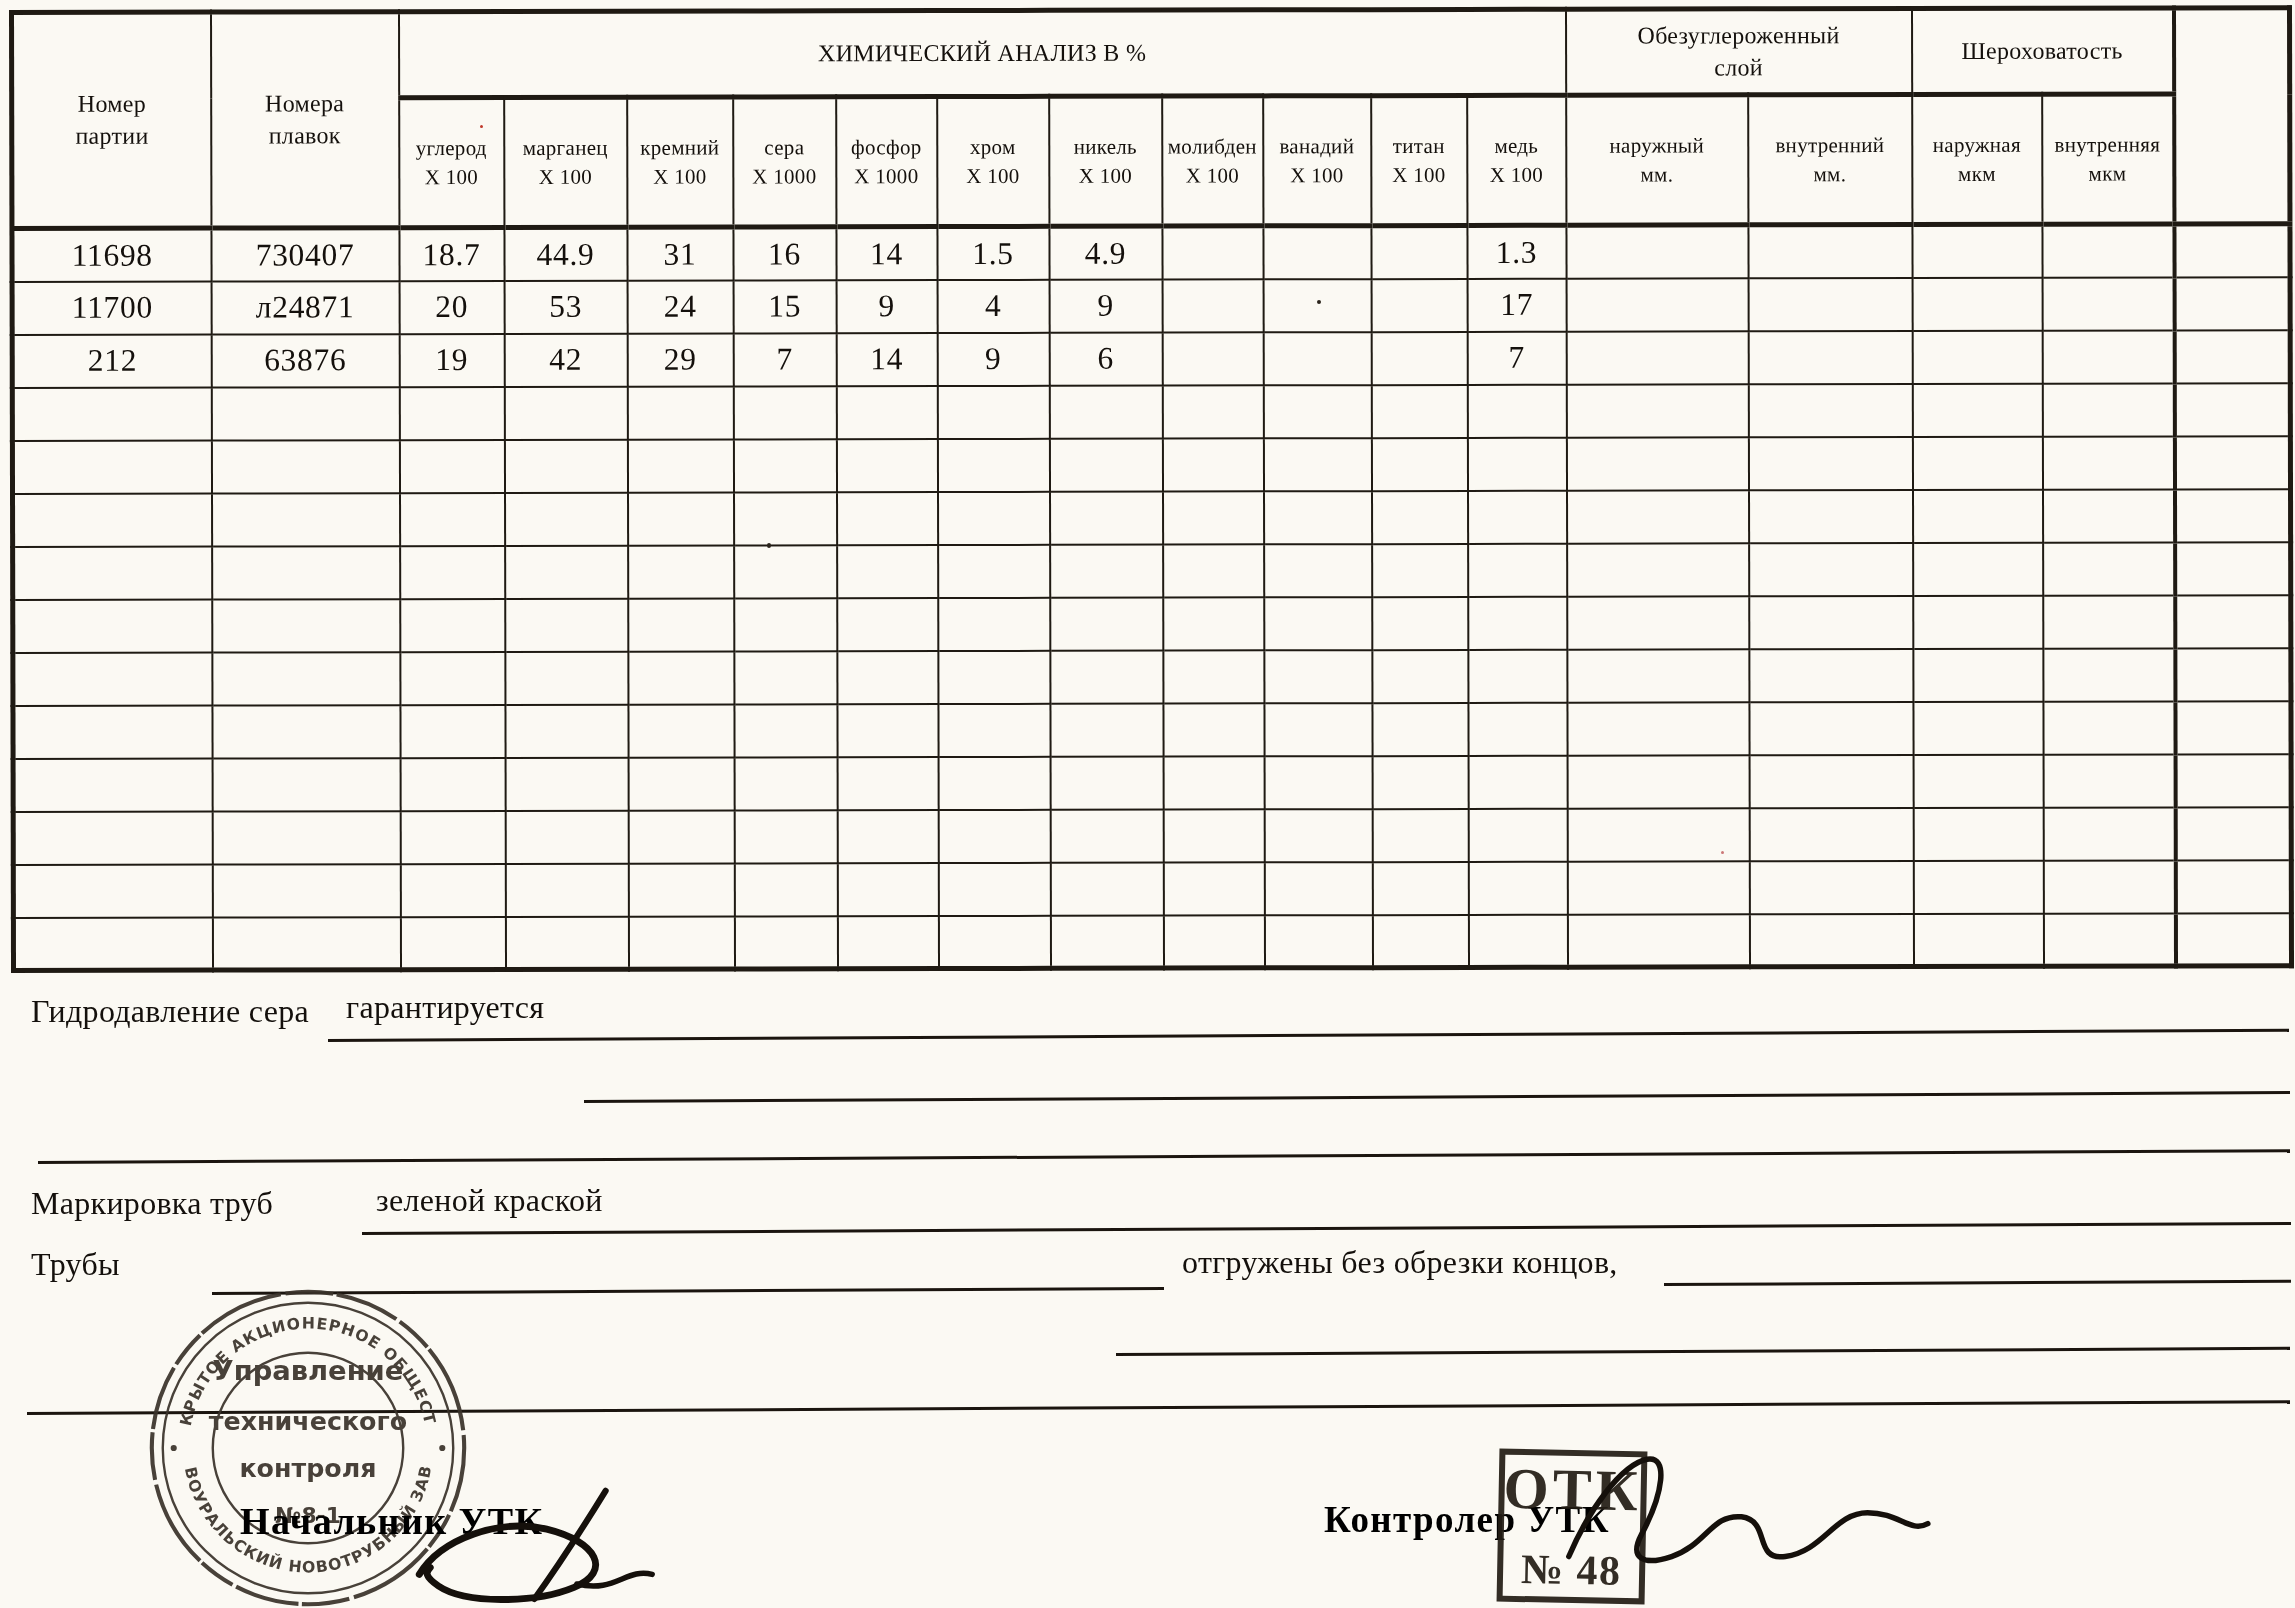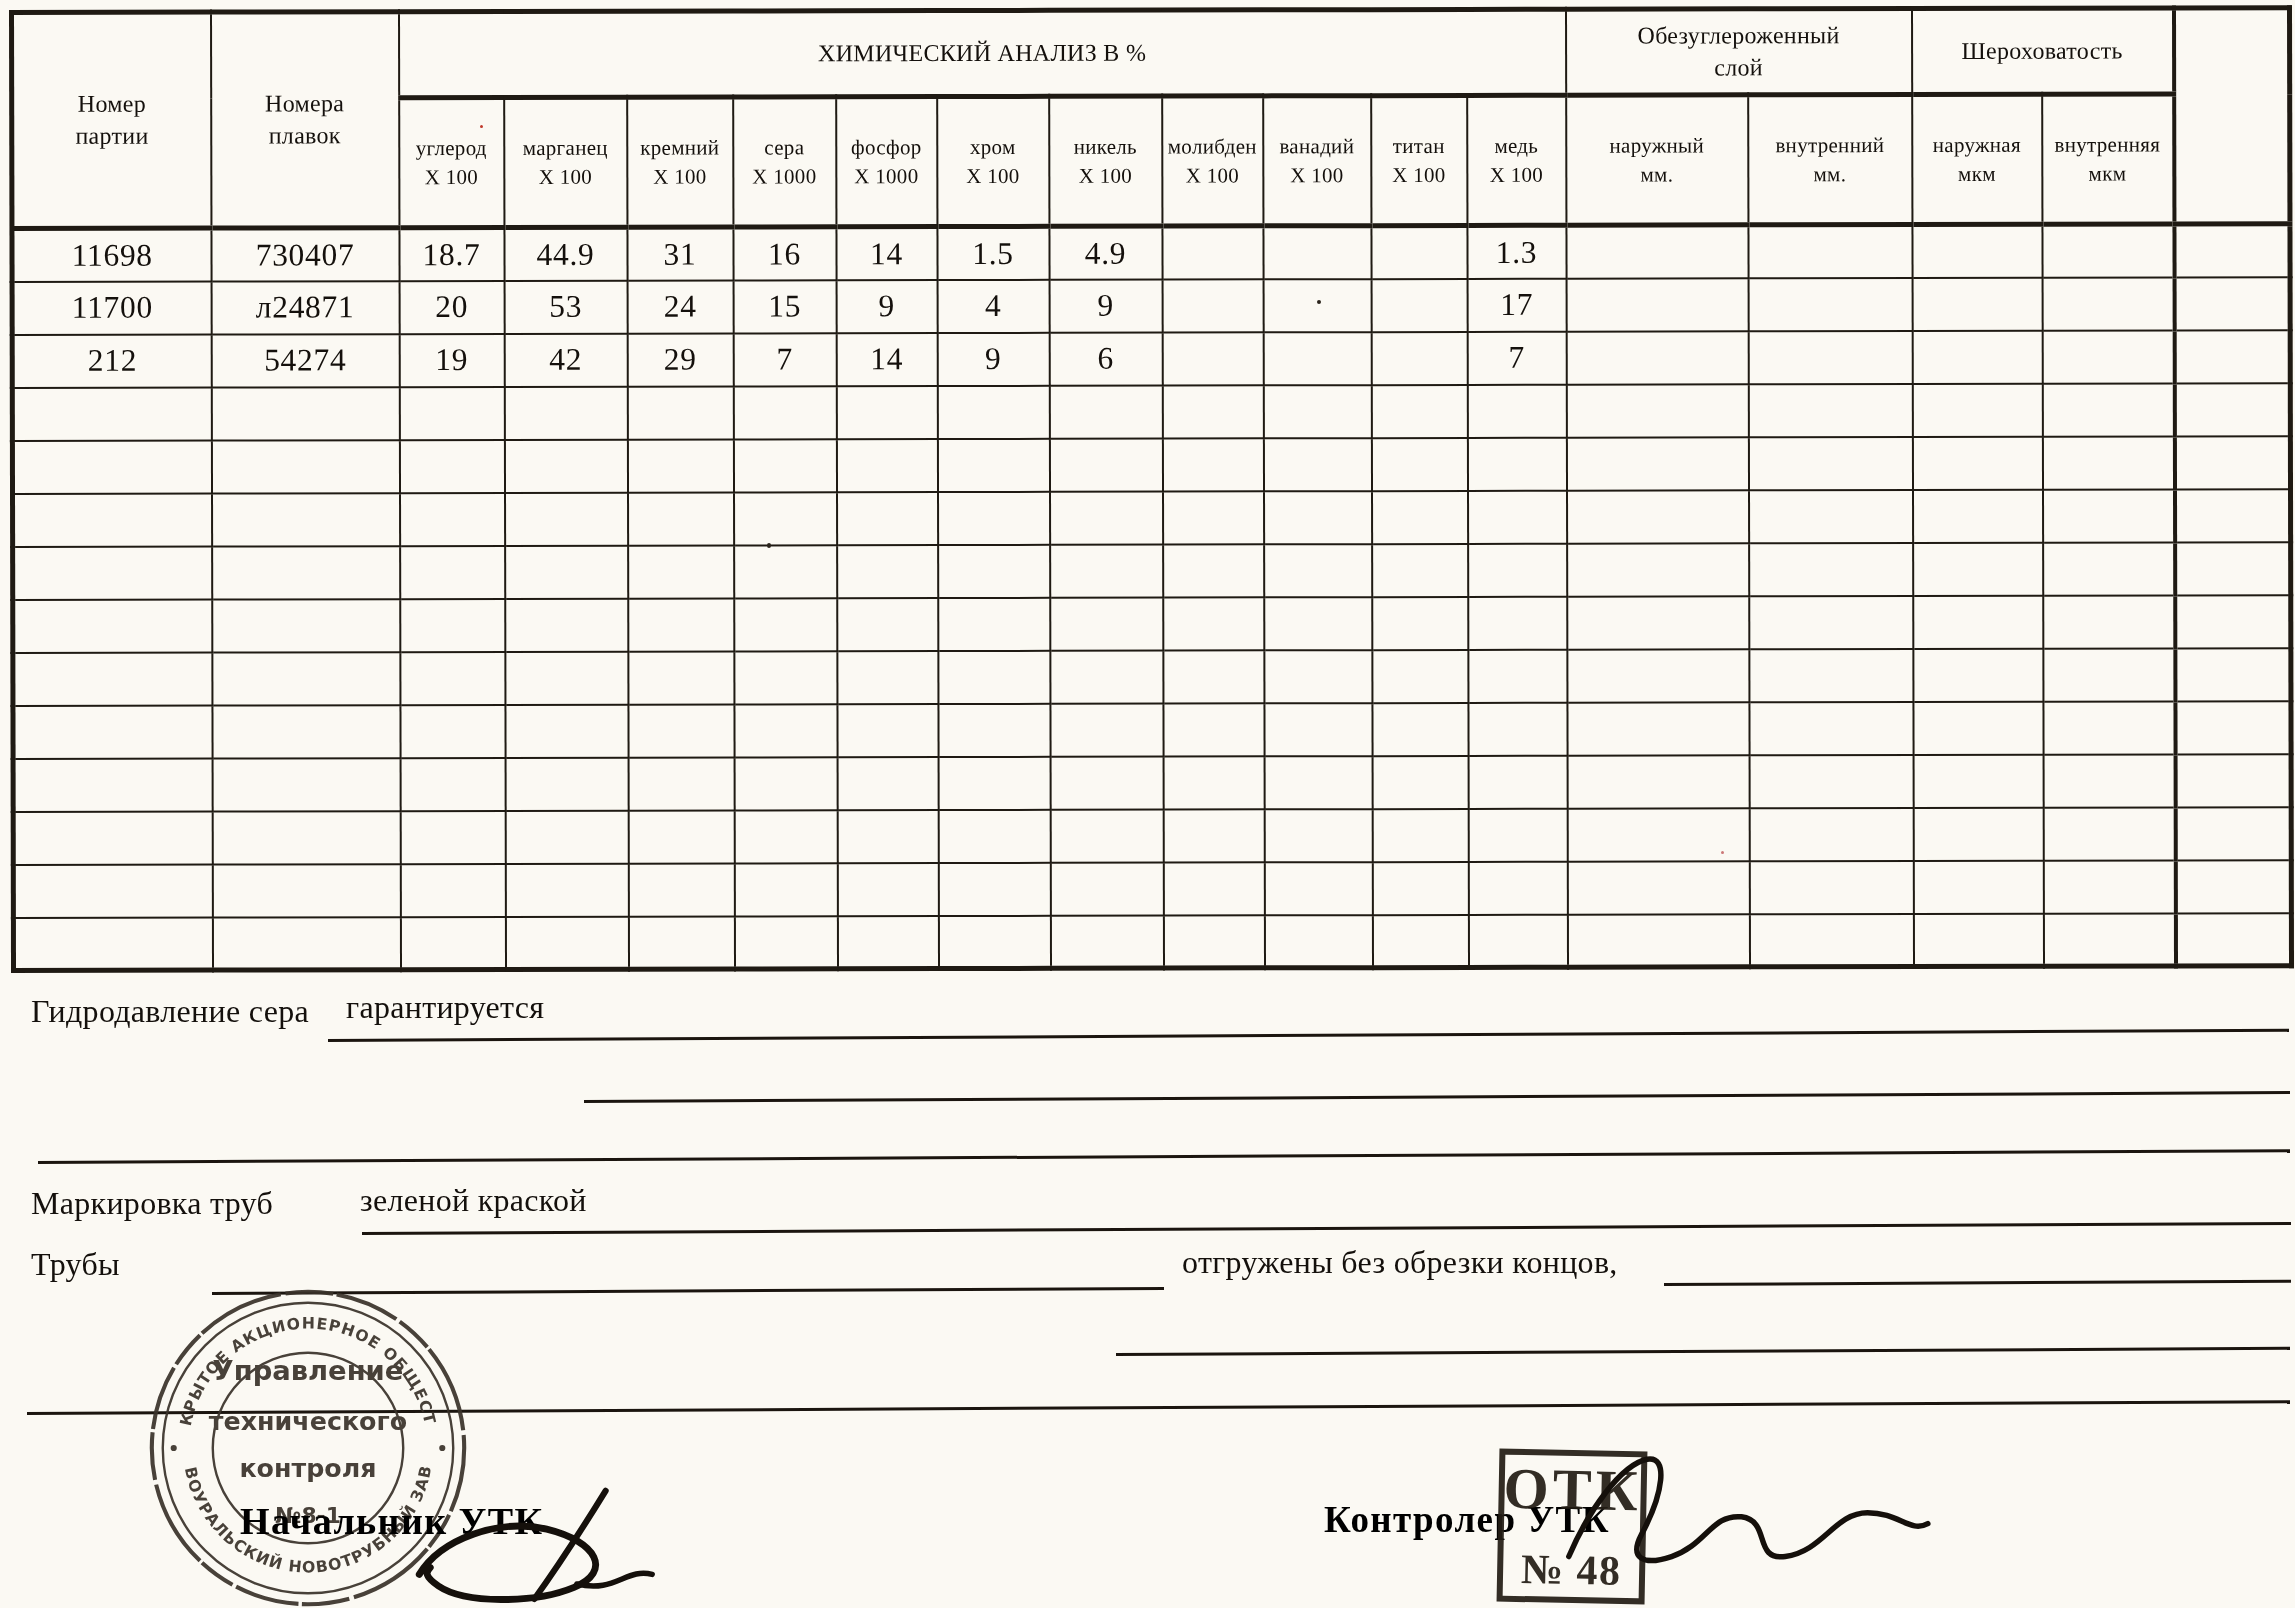--- a/index.html
+++ b/index.html
@@ -202,21 +202,21 @@
             <td class="dc"></td>
             <td class="dc">17</td>
             <td class="dc"></td>
             <td class="dc"></td>
             <td class="dc"></td>
             <td class="dc"></td>
             <td class="dc c-extra"></td>
           </tr>
           <tr>
             <td class="dc">212</td>
-            <td class="dc">54274</td>
+            <td class="dc">63876</td>
             <td class="dc">19</td>
             <td class="dc">42</td>
             <td class="dc">29</td>
             <td class="dc">7</td>
             <td class="dc">14</td>
             <td class="dc">9</td>
             <td class="dc">6</td>
             <td class="dc"></td>
             <td class="dc"></td>
             <td class="dc"></td>
@@ -453,21 +453,21 @@
 
   <div class="lbl" style="left:31px;top:995px">Гидродавление сера</div>
   <div class="val" style="left:346px;top:991px">гарантируется</div>
   <div class="uline" style="left:328px;top:1039px;width:1961px"></div>
 
   <div class="uline" style="left:584px;top:1100px;width:1706px"></div>
 
   <div class="uline" style="left:38px;top:1161px;width:2252px"></div>
 
   <div class="lbl" style="left:31px;top:1187px">Маркировка труб</div>
-  <div class="val" style="left:360px;top:1184px">зеленой краской</div>
+  <div class="val" style="left:376px;top:1184px">зеленой краской</div>
   <div class="uline" style="left:362px;top:1232px;width:1929px"></div>
 
   <div class="lbl" style="left:31px;top:1248px">Трубы</div>
   <div class="uline" style="left:212px;top:1292px;width:952px"></div>
   <div class="val" style="left:1182px;top:1246px">отгружены без обрезки концов,</div>
   <div class="uline" style="left:1664px;top:1283px;width:627px"></div>
 
   <div class="uline" style="left:1116px;top:1353px;width:1174px"></div>
 
   <div class="uline" style="left:27px;top:1412px;width:2263px"></div>

